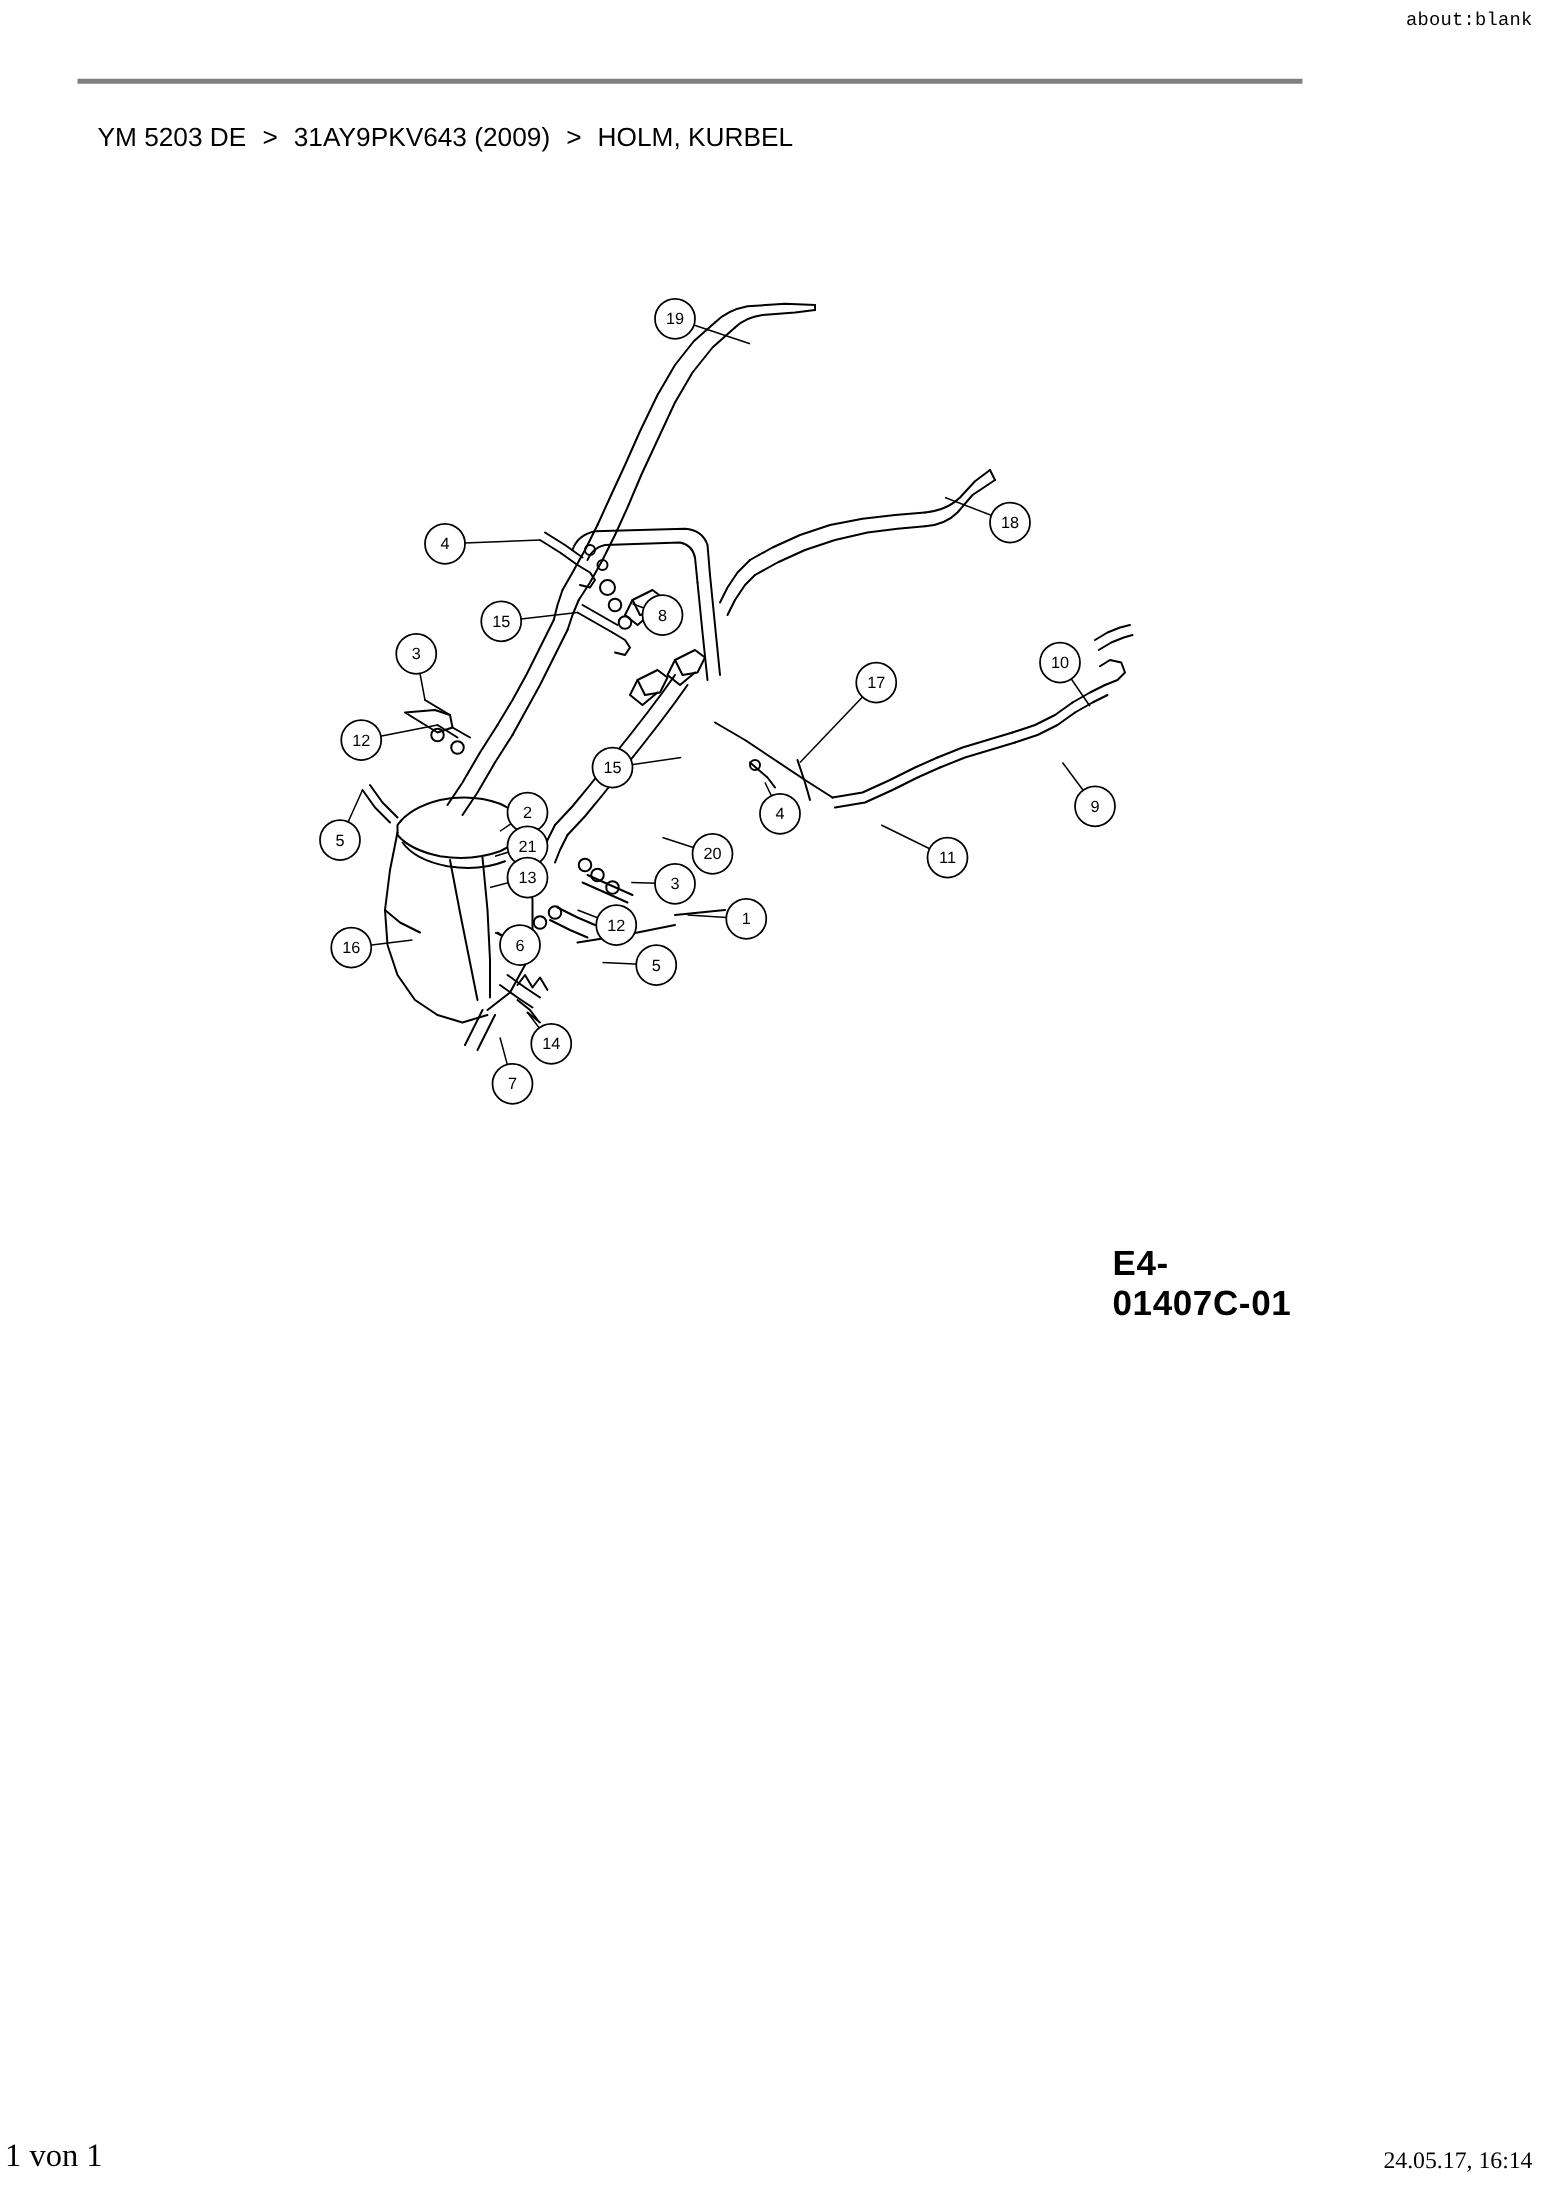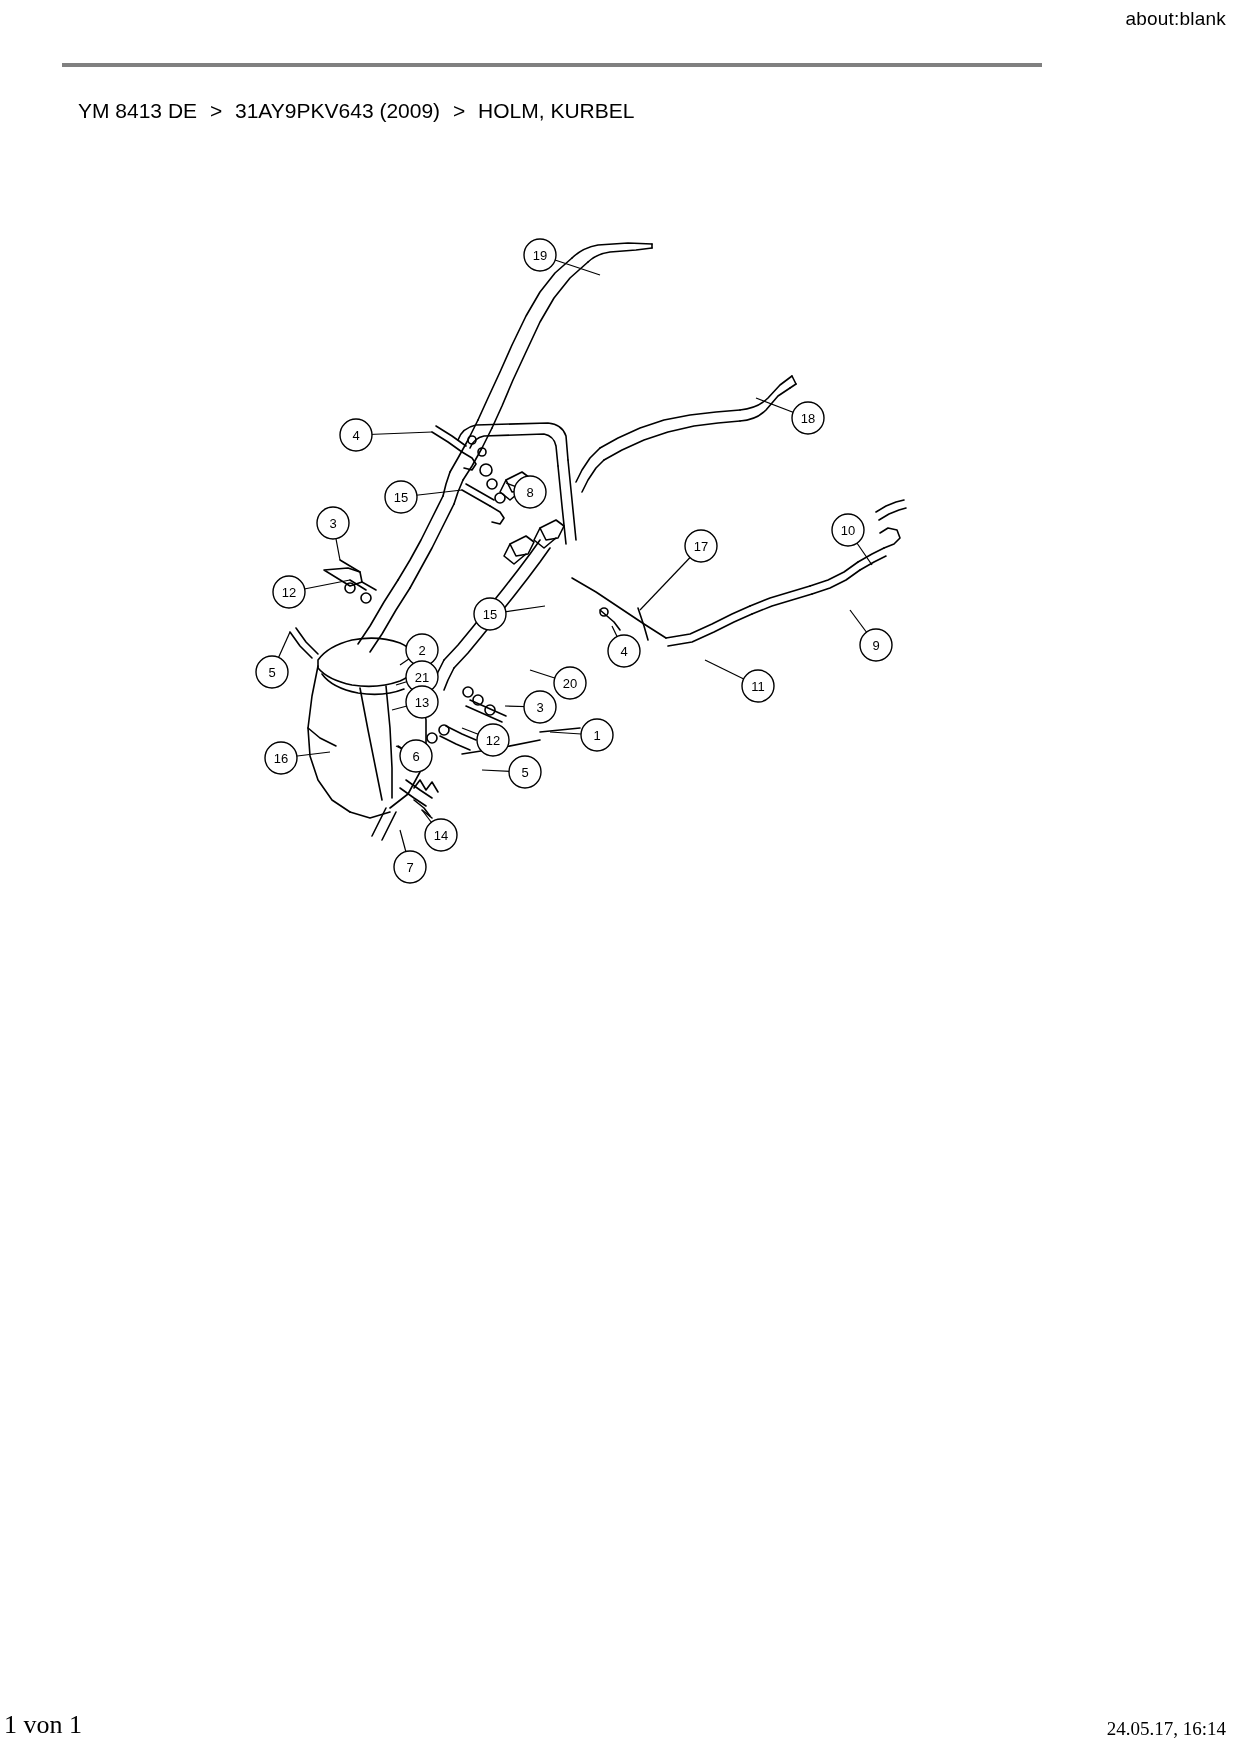--- a/index.html
+++ b/index.html
@@ -14,22 +14,22 @@
     font-family: "Liberation Serif", serif;
     color: #000000;
     overflow: hidden;
   }
 
   
   .print-header {
     position: absolute;
     top: 8px;
     right: 14px;
-    font-family: Liberation Sans, sans-serif;
-    font-size: 19px;
+    font-family: Liberation Mono, monospace;
+    font-size: 15px;
     color: #000;
     letter-spacing: 0.2px;
     margin-left: 10px;
   }
   .footer-left {
     position: absolute;
     left: 4px;
     bottom: 14px;
     font-family: "Liberation Serif", serif;
     font-size: 26px;
@@ -100,21 +100,21 @@
   }
 </style>
 </head>
 <body>
 
 <div class="print-header">about:blank</div>
 
 <div class="top-rule"></div>
 
 <div class="breadcrumb">
-  <span class="crumb">YM 8413 DE</span>
+  <span class="crumb">YM 5203 DE</span>
   <span class="sep">&gt;</span>
   <span class="crumb">31AY9PKV643 (2009)</span>
   <span class="sep">&gt;</span>
   <span class="crumb">HOLM, KURBEL</span>
 </div>
 
 <div class="drawing">
   <svg width="840" height="960" viewBox="0 0 840 960">
     <g fill="none" stroke="#000" stroke-width="1.6" stroke-linecap="round" stroke-linejoin="round">
 
@@ -370,16 +370,17 @@
         <circle cx="241" cy="695" r="16" fill="#fff" stroke="#000" stroke-width="1.4"></circle>
         <text class="callout" x="241" y="695">14</text>
       </g>
       <g>
         <circle cx="210" cy="727" r="16" fill="#fff" stroke="#000" stroke-width="1.4"></circle>
         <text class="callout" x="210" y="727">7</text>
       </g>
     </g>
   </svg>
 
+  <div class="diagram-code">E4-01407C-01</div>
 </div>
 
 <div class="footer-left">1 von 1</div>
 <div class="footer-right">24.05.17, 16:14</div>
 
 </body></html>

